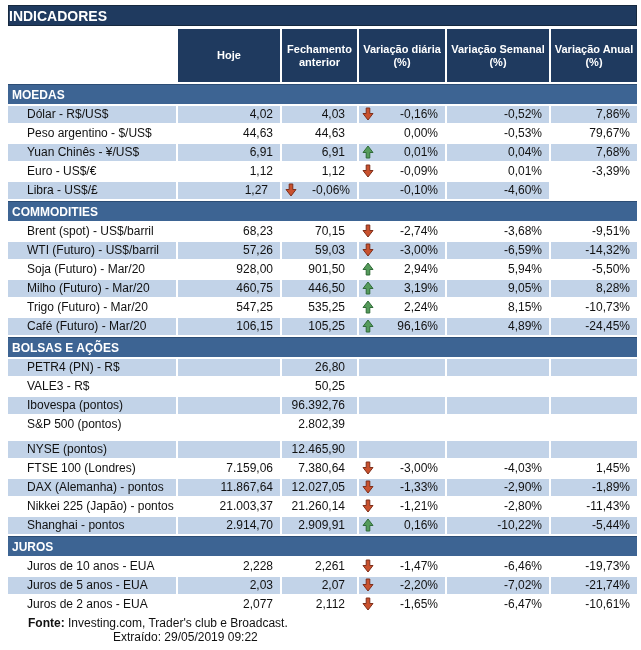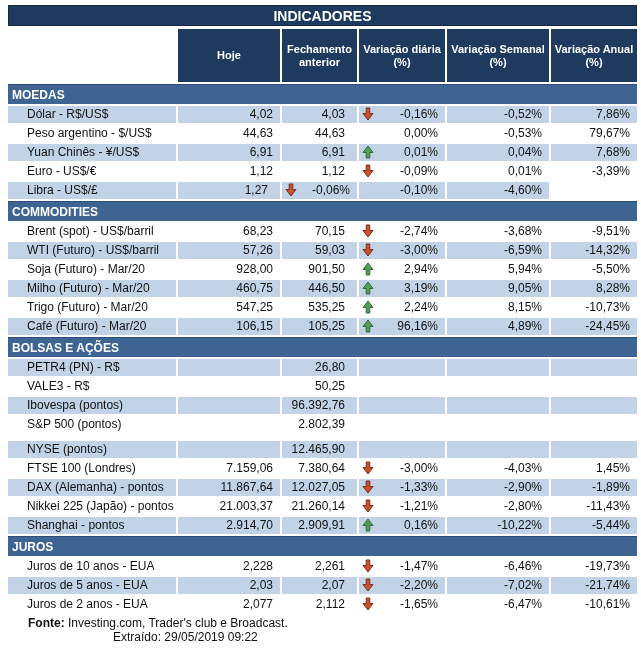--- a/index.html
+++ b/index.html
@@ -20,21 +20,21 @@
   .title-bar {
     width: 629px;
     height: 21px;
     line-height: 21px;
     box-sizing: border-box;
     border: 1px solid #16293f;
     background: var(--navy, #1F3A5F);
     color: #ffffff;
     font-weight: bold;
     font-size: 14px;
-    text-align: center;
+    text-align: left;
     margin-bottom: 3px;
   }
   .grid {
     display: grid;
     grid-template-columns: 168px 102px 75px 86px 102px 86px;
     column-gap: 2px;
     width: 629px;
   }
   .header-row { margin-bottom: 2px; }
   .hcell {

